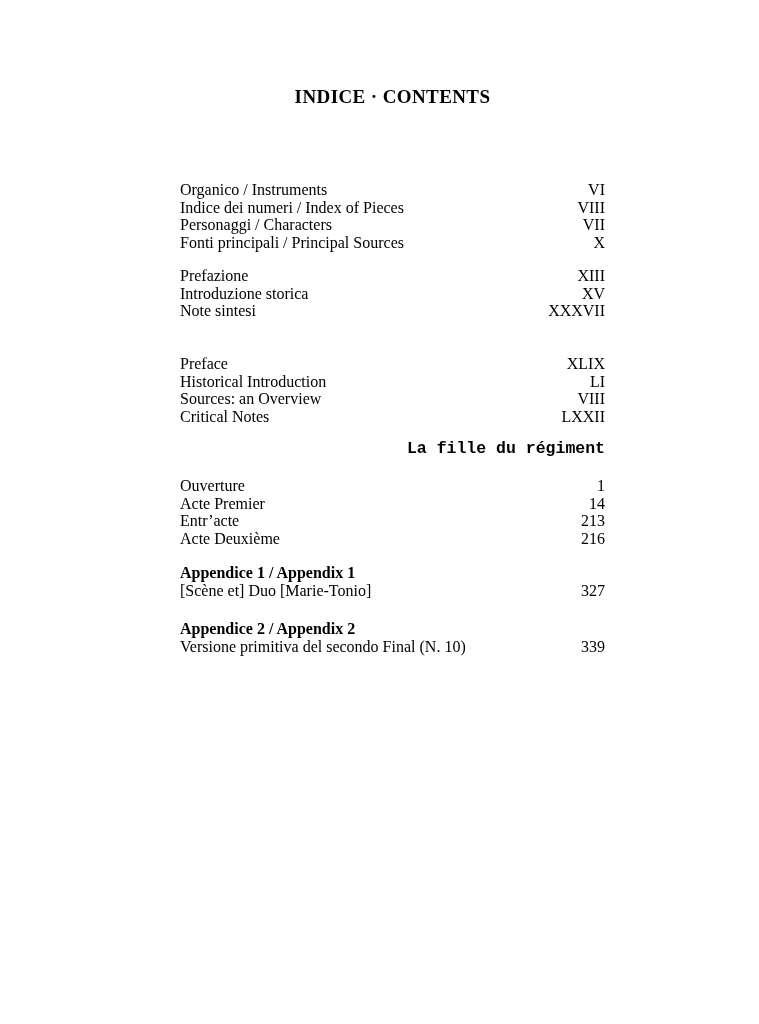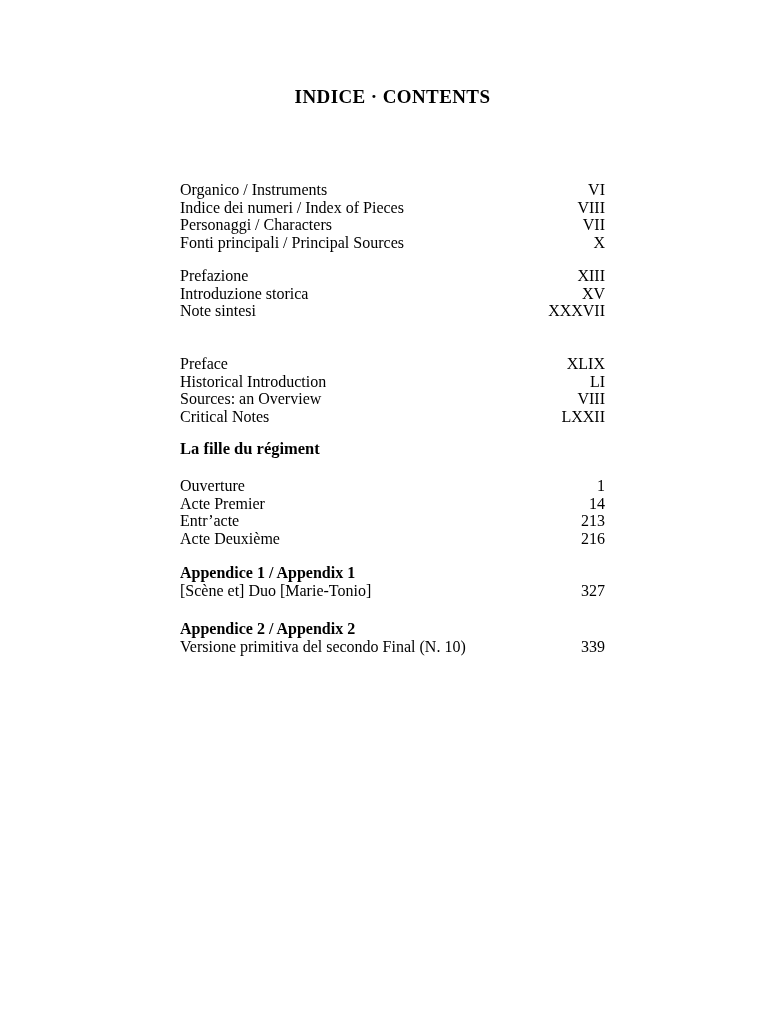--- a/index.html
+++ b/index.html
@@ -41,24 +41,25 @@
     line-height: 17.5px;
     white-space: nowrap;
   }
   .toc-label { text-align: right; }
   .toc-page  { text-align: center; }
   .work-heading {
     position: absolute;
     left: 180px;
     width: 425px;
     margin: 0;
-    text-align: left;
+    text-align: right;
     font-size: 16.5px;
     font-weight: bold;
     line-height: 18px;
+    font-family: Liberation Mono, monospace;
   }
   .appendix-line1 {
     font-size: 16px;
     line-height: 17.5px;
     white-space: nowrap;
     font-weight: bold;
   }
 </style>
 </head>
 <body>

